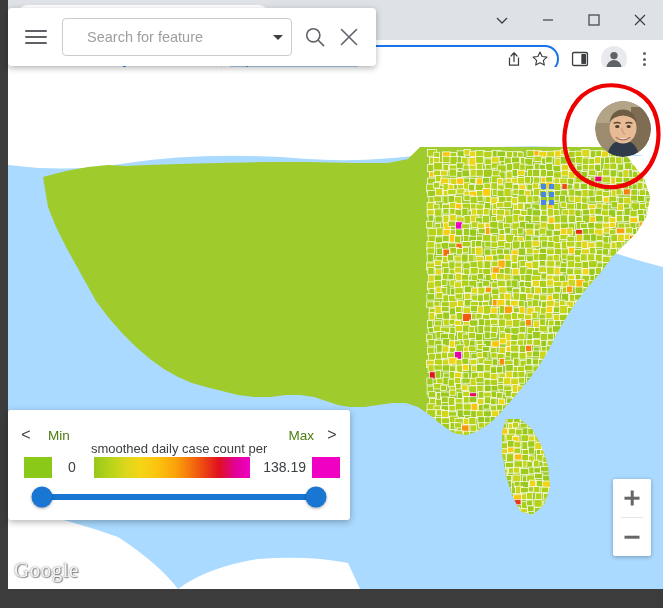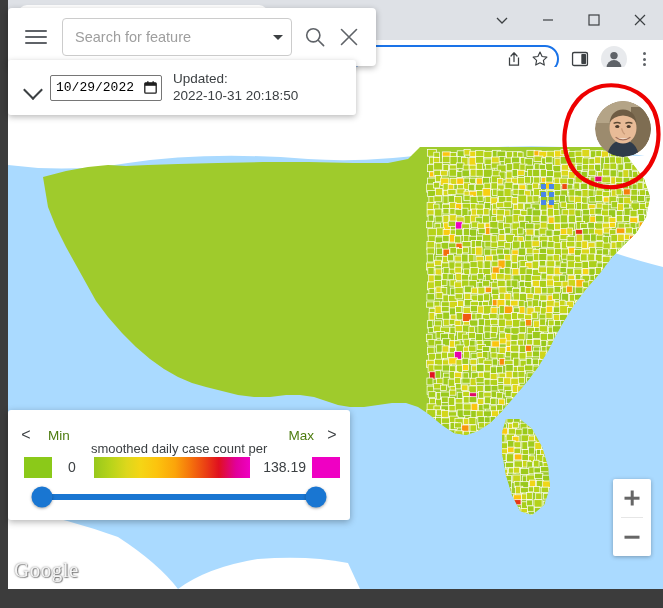--- a/index.html
+++ b/index.html
@@ -140,21 +140,21 @@
   .hamburger { width: 36px; height: 36px; position: relative; flex: 0 0 36px; cursor: pointer; }
   .hamburger i {
     position: absolute; left: 7px; width: 22px; height: 2.4px; background: #5f6368; border-radius: 1px;
   }
   .hamburger i:nth-child(1) { top: 11px; }
   .hamburger i:nth-child(2) { top: 17px; }
   .hamburger i:nth-child(3) { top: 23px; }
   .search-field {
     flex: 1 1 auto; height: 38px; margin: 0 6px 0 8px; min-width: 0;
     border: 1px solid #ccc; border-radius: 4px;
-    display: flex; align-items: center; padding: 0 8px 0 12px; background: #fff;
+    display: flex; align-items: center; padding: 0 8px 0 24px; background: #fff;
   }
   .search-input {
     flex: 1 1 auto; border: 0; outline: 0; font-size: 14.5px; color: #3c4043;
     font-family: "Liberation Sans", sans-serif; min-width: 0; background: transparent;
   }
   .search-input::placeholder { color: #9e9e9e; }
   .caret-down {
     width: 0; height: 0; flex: 0 0 10px; margin-left: 6px;
     border-left: 5px solid transparent; border-right: 5px solid transparent;
     border-top: 5.5px solid #3c4043; cursor: pointer;
@@ -2277,38 +2277,20 @@
         <path d="M14.2 14.2 L19.6 19.6" stroke="#5f6368" stroke-width="1.6" stroke-linecap="round"></path>
       </svg>
     </div>
     <div class="sp-icon">
       <svg width="22" height="22" viewBox="0 0 22 22">
         <path d="M3.5 3.5 L18.5 18.5 M18.5 3.5 L3.5 18.5" stroke="#5f6368" stroke-width="1.6" stroke-linecap="round"></path>
       </svg>
     </div>
   </div>
 
-  <div class="date-panel">
-    <div class="chev"></div>
-    <div class="date-input">
-      <span>10/29/2022</span>
-      <span class="cal-glyph">
-        <svg width="13" height="13" viewBox="0 0 13 13">
-          <rect x="0.8" y="1.8" width="11.4" height="10.4" rx="1" fill="none" stroke="#1f1f1f" stroke-width="1.3"></rect>
-          <rect x="0.8" y="1.8" width="11.4" height="3" fill="#1f1f1f"></rect>
-          <rect x="3.2" y="0.2" width="1.3" height="2.6" fill="#1f1f1f"></rect>
-          <rect x="8.5" y="0.2" width="1.3" height="2.6" fill="#1f1f1f"></rect>
-        </svg>
-      </span>
-    </div>
-    <div class="updated">
-      <div>Updated:</div>
-      <div>2022-10-31 20:18:50</div>
-    </div>
-  </div>
 
   <div class="legend">
     <div class="legend-head">
       <span class="lg-arrow">&lt;</span>
       <span class="lg-min">Min</span>
       <span class="lg-title">smoothed daily case count per 100K person</span>
       <span class="lg-max">Max</span>
       <span class="lg-arrow">&gt;</span>
     </div>
     <div class="legend-bar-row">

